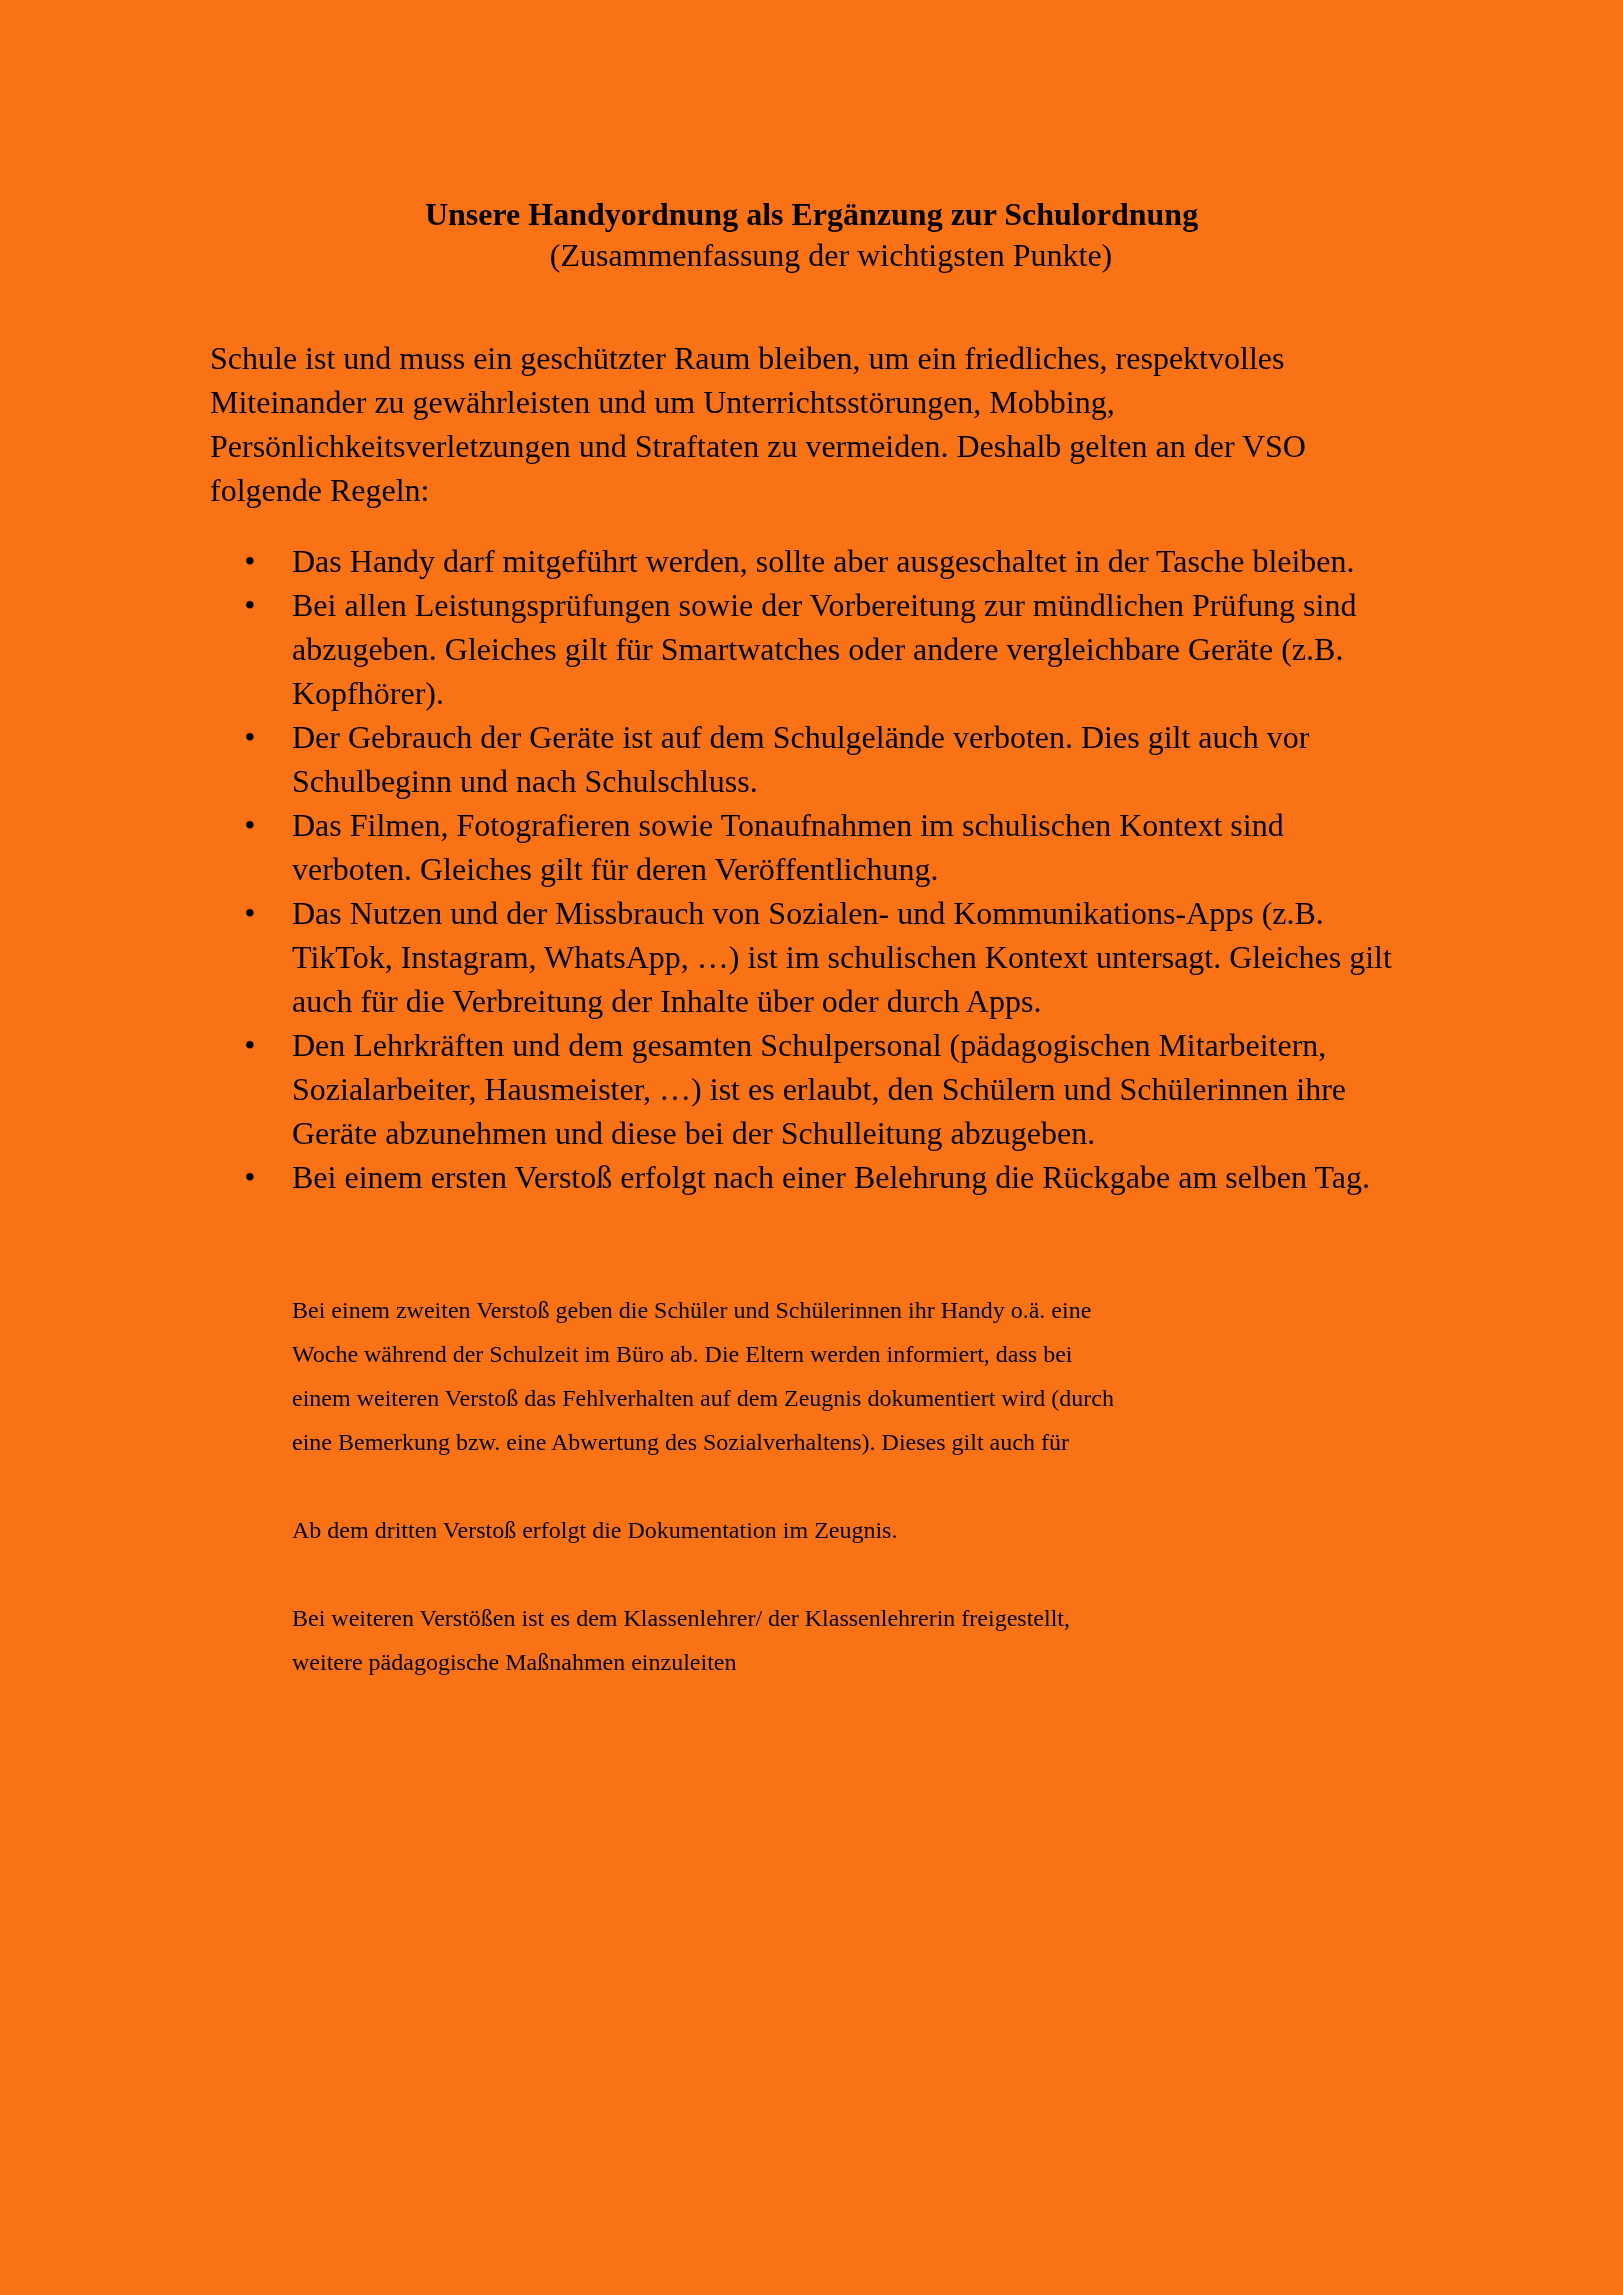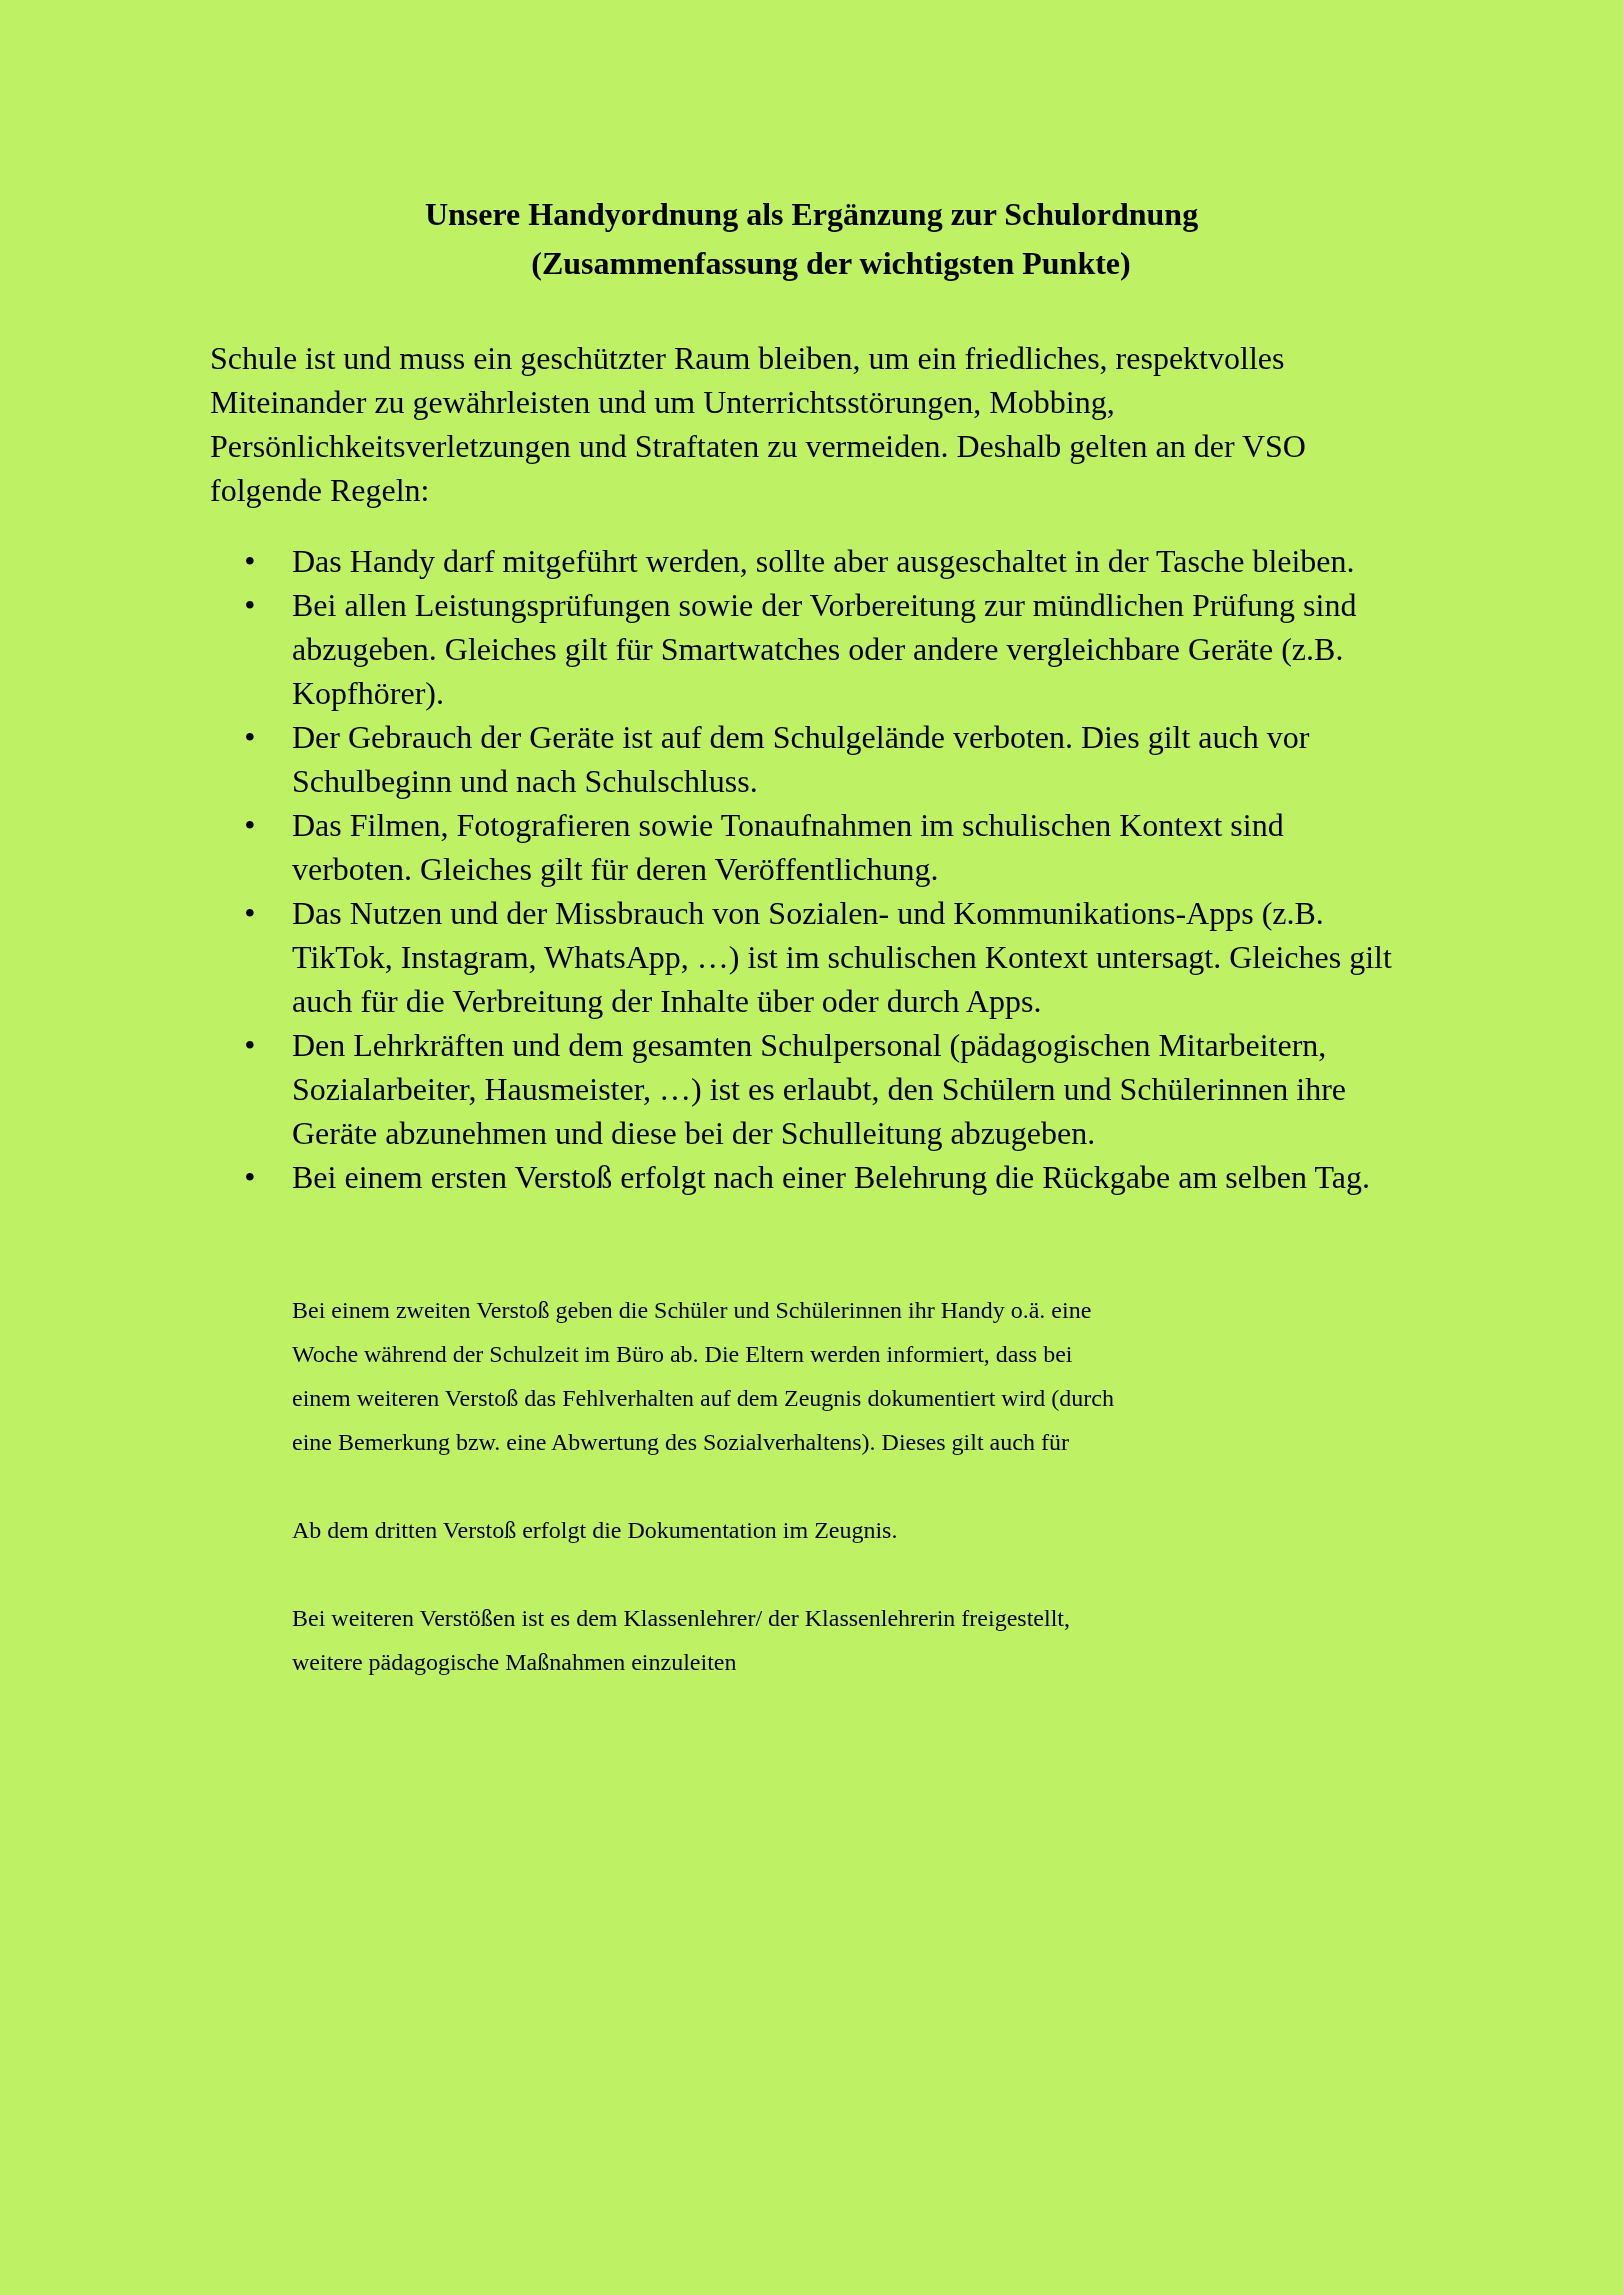--- a/index.html
+++ b/index.html
@@ -14,40 +14,40 @@
     overflow: hidden;
     font-family: "Liberation Serif", "DejaVu Serif", serif;
     color: #000000;
   }
   .page {
     position: absolute;
     left: 0;
     top: 0;
     width: 1623px;
     height: 2295px;
-    background: #bef264;
+    background: #f97316;
   }
   .title-block {
     position: absolute;
     left: 0;
     width: 1623px;
     top: 194px;
     text-align: center;
   }
   .title {
     font-size: 32px;
     font-weight: bold;
     line-height: 41px;
     margin: 0;
   }
   .subtitle {
     font-size: 32px;
-    font-weight: bold;
+    font-weight: normal;
     line-height: 41px;
-    margin: 8px;
+    margin: 0;
     padding-left: 39px;
   }
   .body-text {
     position: absolute;
     left: 194px;
     width: 1243px;
     font-size: 32px;
     line-height: 44px;
   }
   .intro {

